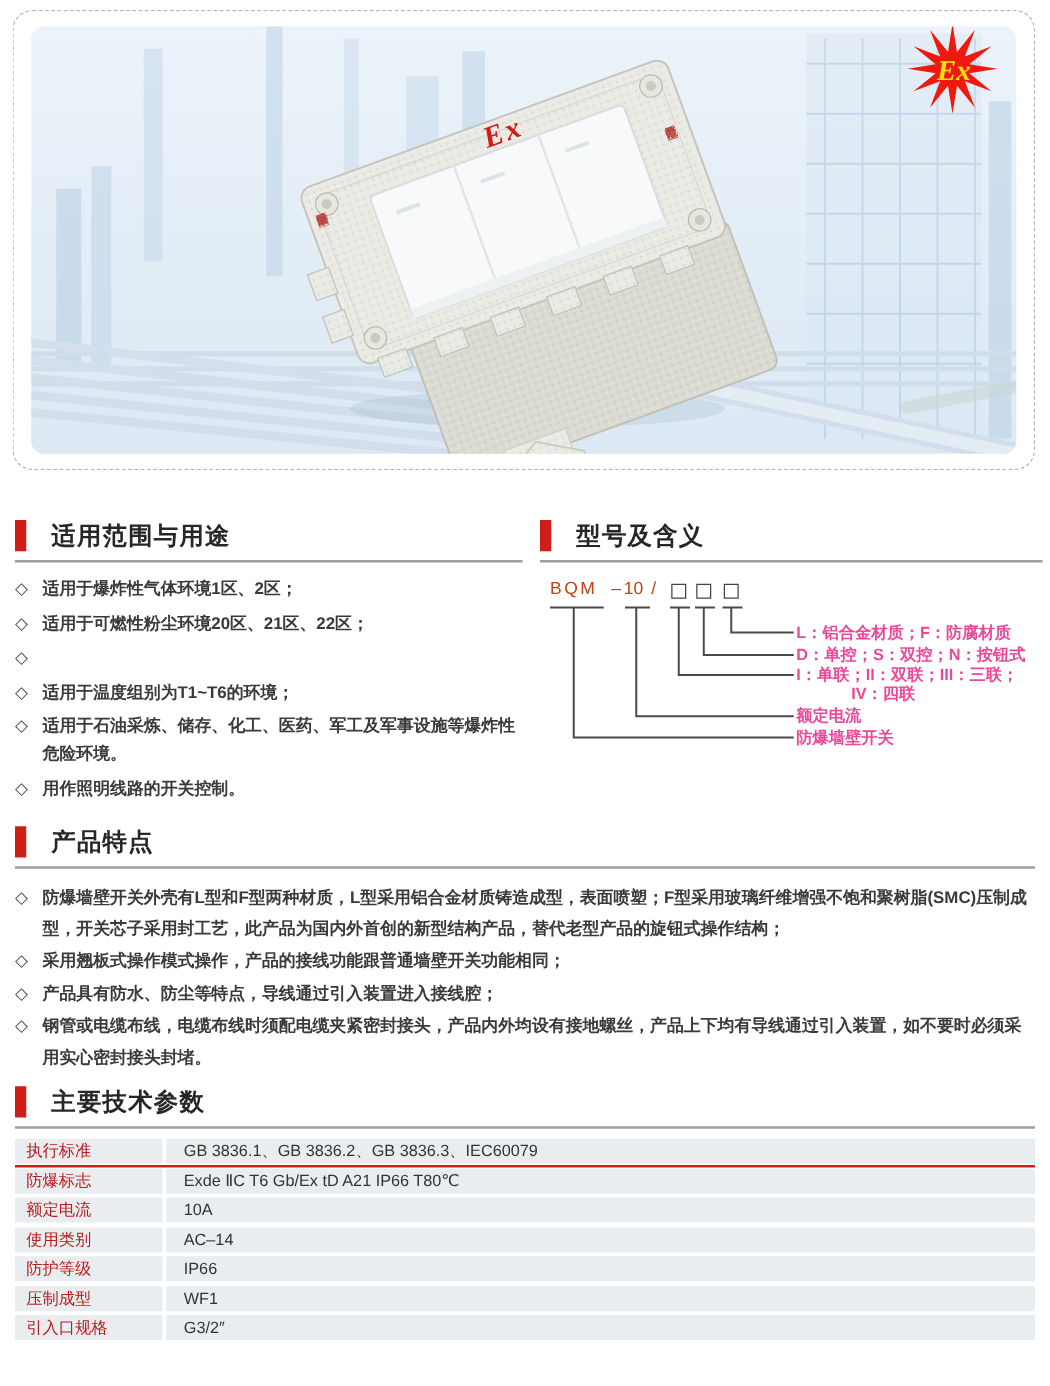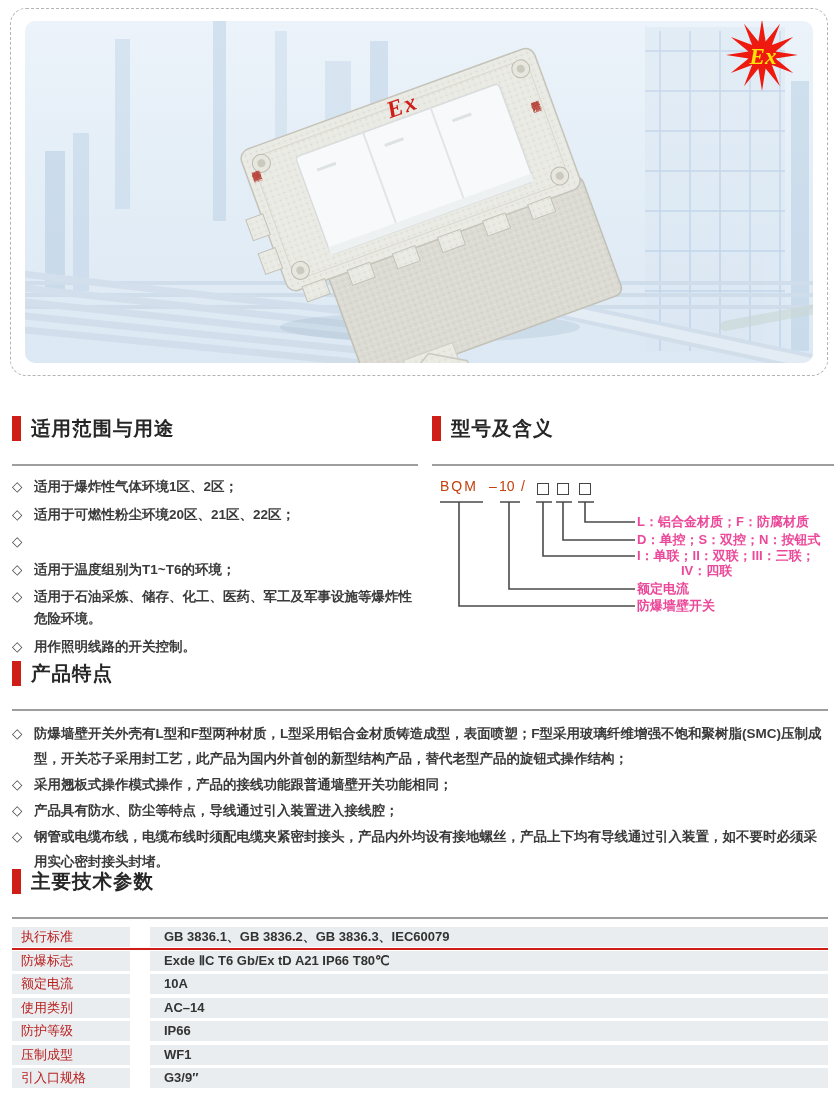--- a/index.html
+++ b/index.html
@@ -17,22 +17,22 @@
   .hero-photo {
     position:absolute; left:14px; top:12px; right:14px; bottom:12px;
     border-radius:10px; overflow:hidden;
     background:linear-gradient(180deg,#ecf3fa 0%,#e4eef7 45%,#dce8f3 100%);
   }
   .hero-photo svg { position:absolute; left:0; top:0; }
 
   
   .sec { position:absolute; }
   .sec-h {
-    display:flex; align-items:center; gap:10px;
-    border-bottom:2px solid var(--rule,#9e9e9e); padding-bottom:22px;
+    display:flex; align-items:center; gap:20px;
+    border-bottom:2px solid var(--rule,#9e9e9e); padding-bottom:6px;
   }
   .sec-h .bar { width:9px; height:25px; background:var(--accent,#cf1d18); flex:none; }
   .sec-h h2 { margin:0; font-size:19.5px; font-weight:bold; color:#262626; letter-spacing:1px; }
 
   
   .blist { list-style:none; margin:10px 0 0 0; padding:0; }
   .blist li { display:flex; font-weight:bold; color:#3a3a3a; }
   .dm { width:22px; flex:none; font-weight:normal; color:#444; }
   .scope .blist li { font-size:13.5px; line-height:22px; margin-bottom:5.5px; }
   .features .blist li { font-size:13.5px; line-height:25px; margin-bottom:1px; }
@@ -60,22 +60,22 @@
   .dl3 { top:85px;margin-left:44px; } .dl4 { top:103px; } .dl5 { top:120px; }
 
   
   .spec-table { position:relative; margin-top:8px; }
   .spec-row { display:flex; height:20px; margin-bottom:3.5px; }
   .spec-label {
     flex:none; box-sizing:border-box; width:118px; padding-left:9px;
     background:var(--rowbg,#e9edef); font-size:13px; line-height:20px; color:#b91c1c;
   }
   .spec-value {
-    flex:1; margin-left:20px; padding-left:14px;
-    background:var(--rowbg,#e9edef); font-size:13px; line-height:20px; color:#333;font-weight:bold;
+    flex:1; margin-left:3px; padding-left:14px;
+    background:var(--rowbg,#e9edef); font-size:13px; line-height:20px; color:#333;
   }
   .red-sep { position:absolute; left:0; right:0; top:21px; height:2px; background:var(--accent,#cf1d18); }
 </style>
 </head>
 <body>
 
 <div class="page" style="--accent: #cf1d18; --star: #ee1a10; --badge-yellow: #ffe408; --rowbg: #e9edef; --rule: #9e9e9e;">
 
   <div class="hero-frame">
     <div class="hero-photo">
@@ -282,18 +282,18 @@
       <div class="spec-row">
         <div class="spec-label">防护等级</div>
         <div class="spec-value">IP66</div>
       </div>
       <div class="spec-row">
         <div class="spec-label">压制成型</div>
         <div class="spec-value">WF1</div>
       </div>
       <div class="spec-row">
         <div class="spec-label">引入口规格</div>
-        <div class="spec-value">G3/9″</div>
+        <div class="spec-value">G3/2″</div>
       </div>
     </div>
   </section>
 
 </div>
 
 </body></html>

